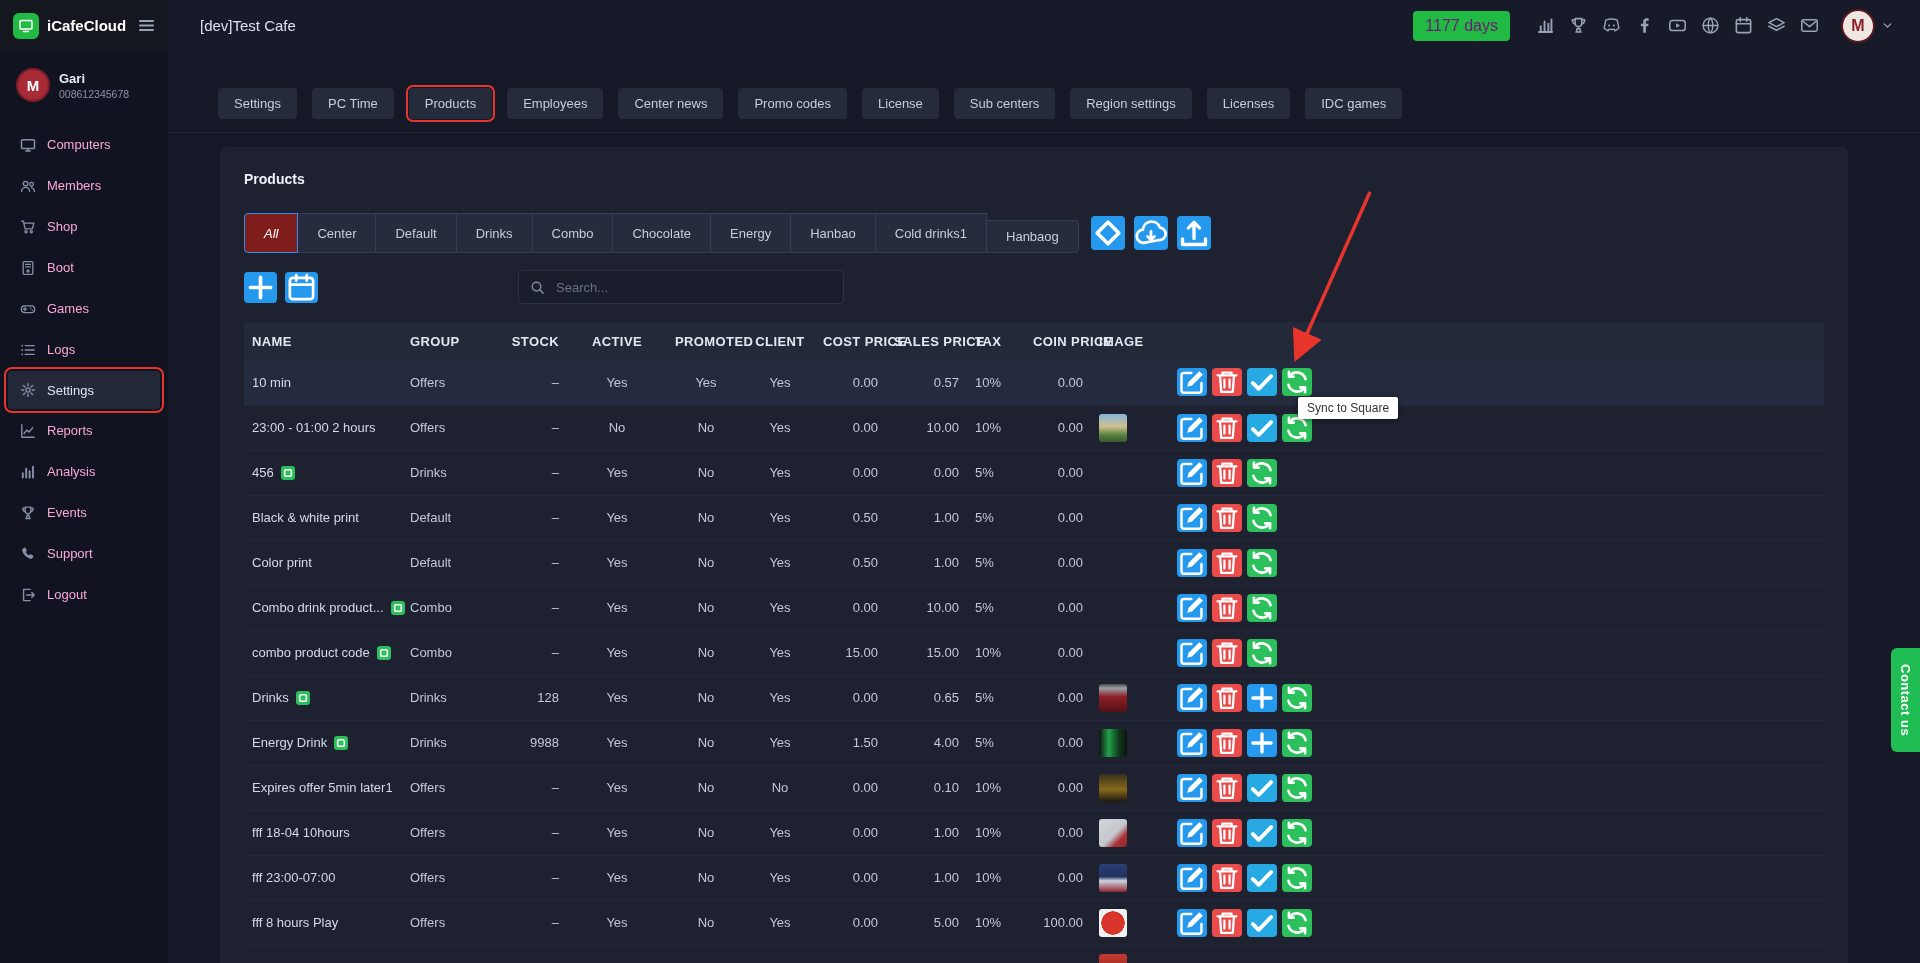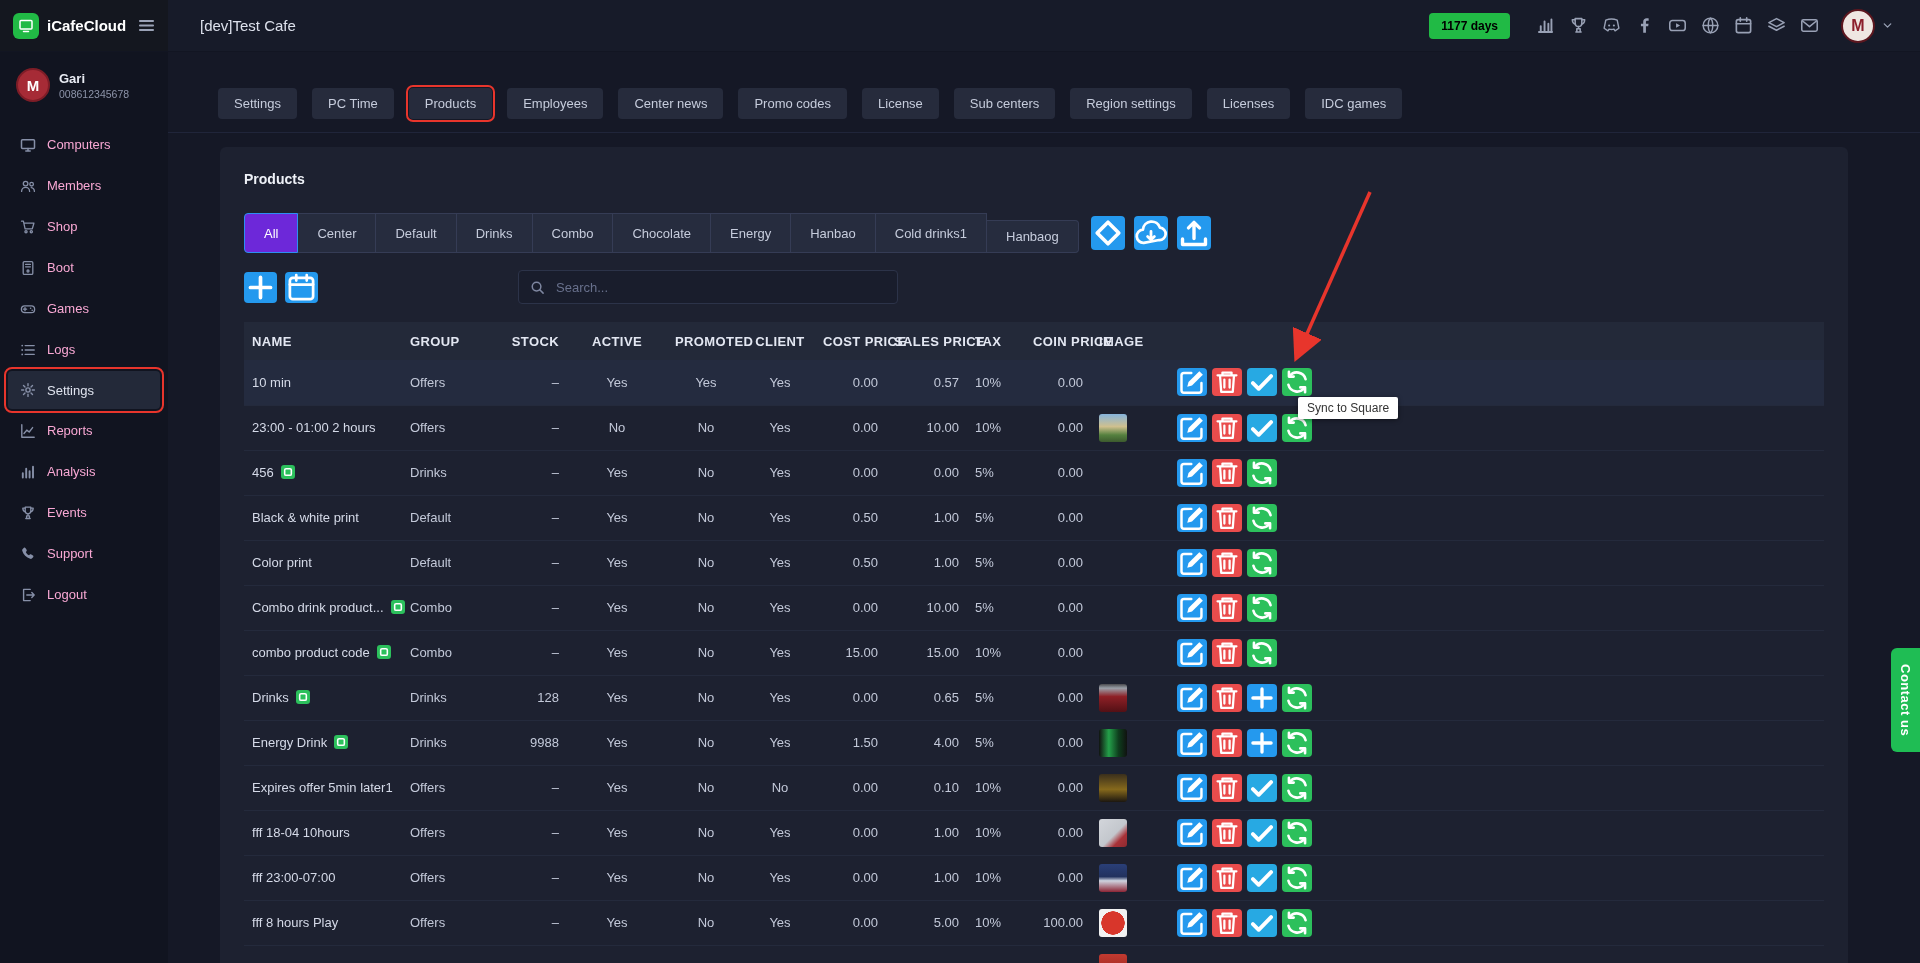--- a/index.html
+++ b/index.html
@@ -16,21 +16,21 @@
 
   
   .topbar{position:absolute;left:0;top:0;right:0;height:52px;background:var(--top);display:flex;align-items:center;z-index:10;border-bottom:1px solid #121522;}
   .brand{width:168px;min-width:168px;height:100%;display:flex;align-items:center;padding-left:13px;background:#14171f;}
   .logo{width:26px;height:26px;border-radius:6px;background:var(--badge-green);display:flex;align-items:center;justify-content:center;}
   .logo svg{width:16px;height:16px;}
   .brand-name{color:#fff;font-weight:700;font-size:15px;margin-left:8px;white-space:nowrap;}
   .hamburger{margin-left:auto;margin-right:12px;color:#9aa2b6;width:19px;height:19px;cursor:pointer;}
   .page-title{margin-left:32px;font-size:15px;color:#dde1ec;}
   .topbar-right{margin-left:auto;display:flex;align-items:center;padding-right:26px;}
-  .days-badge{background:var(--badge-green);color:#000000;font-size:12px;font-weight:700;padding:6px 12px;border-radius:4px;margin-right:26px;cursor:pointer;white-space:nowrap;}
+  .days-badge{background:var(--badge-green);color:#701a75;font-size:16px;font-weight:400;padding:6px 12px;border-radius:4px;margin-right:26px;cursor:pointer;white-space:nowrap;}
   #topbar-icons{display:flex;gap:14px;align-items:center;margin-right:22px;}
   .top-icon{width:19px;height:19px;color:#99a1b5;cursor:pointer;display:inline-flex;}
   .avatar-top{width:34px;height:34px;border-radius:50%;background:#efe7e2;color:#8c1f2c;font-weight:800;font-size:16px;display:flex;align-items:center;justify-content:center;border:2px solid #5c171f;cursor:pointer;}
   .caret{color:#9aa2b6;width:13px;height:13px;margin-left:6px;cursor:pointer;display:inline-flex;}
 
   
   .sidebar{position:absolute;left:0;top:52px;bottom:0;width:168px;background:var(--side);z-index:9;}
   .side-user{display:flex;align-items:center;gap:9px;padding:16px 10px 14px 16px;}
   .side-avatar{width:34px;height:34px;min-width:34px;border-radius:50%;background:#a62b36;color:#fff;font-weight:800;font-size:15px;display:flex;align-items:center;justify-content:center;border:2px solid #7e1d27;cursor:pointer;}
   .side-name{font-size:13px;font-weight:700;color:var(--txt-strong);}
@@ -48,42 +48,42 @@
   .tab.annotated{outline:2px solid var(--ann);outline-offset:1px;}
 
   .card{margin:14px 72px 0 52px;background:var(--card);border-radius:6px;padding:24px;height:1060px;}
   .card-title{margin:0;font-size:14px;font-weight:700;color:#eef1f7;}
 
   .filter-row{display:flex;align-items:center;margin-top:26px;}
   .pills{display:flex;}
   .pill{background:var(--pillbg);border:1px solid #353c55;border-left-width:0;color:#c6ccdc;font-size:13px;padding:8px 19px;cursor:pointer;white-space:nowrap;font-family:inherit;}
   .pill:first-child{border-left-width:1px;border-radius:4px 0 0 4px;}
   .pill:last-child{border-radius:0 4px 4px 0;margin-top:7px;}
-  .pill.active{background:#6d28d9;border-color:#2d8ff2;color:#fff;}
+  .pill.active{background:#7f1d1d;border-color:#2d8ff2;color:#fff;font-style:italic;}
   .tools{display:flex;gap:9px;margin-left:12px;}
   .tool-btn{width:34px;height:34px;border-radius:4px;background:var(--blue);color:#fff;border:none;display:flex;align-items:center;justify-content:center;cursor:pointer;padding:0;}
   .tool-btn svg{width:17px;height:17px;}
 
   .control-row{display:flex;align-items:center;margin-top:17px;}
   #controls{display:flex;gap:8px;}
   #controls .tool-btn{width:33px;height:31px;}
-  .search{margin-left:200px;width:380px;height:34px;background:#191d2c;border:1px solid #2c3349;border-radius:4px;display:flex;align-items:center;padding:0 11px;gap:9px;}
+  .search{margin-left:200px;width:326px;height:34px;background:#191d2c;border:1px solid #2c3349;border-radius:4px;display:flex;align-items:center;padding:0 11px;gap:9px;}
   .search-icon{width:15px;height:15px;color:#7e86a0;display:inline-flex;}
   .search input{flex:1;background:transparent;border:none;outline:none;color:#cfd4e2;font-size:13px;font-family:inherit;}
   .search input::placeholder{color:#68708c;}
 
   
   .ptable{width:100%;border-collapse:collapse;table-layout:fixed;margin-top:18px;}
   .ptable th{background:#232939;font-size:13px;font-weight:700;color:#e3e7f2;letter-spacing:.4px;height:38px;padding:0 8px;text-align:left;white-space:nowrap;}
   .ptable td{height:45px;padding:0 8px;font-size:13px;color:var(--txt);border-bottom:1px solid var(--border);white-space:nowrap;}
   .al-r{text-align:right}.al-c{text-align:center}
   .h-stock,.h-cost-price,.h-sales-price,.h-coin-price{text-align:right !important}
   .h-active,.h-promoted,.h-client{text-align:center !important}
   td.name-cell{color:#d5dae8;}
-  .name-wrap{display:flex;align-items:flex-start;gap:7px;}
+  .name-wrap{display:flex;align-items:flex-end;gap:7px;}
   .badge-ic{width:14px;height:14px;min-width:14px;display:inline-flex;}
   .badge-ic svg{width:14px;height:14px;}
   .thumb{width:28px;height:28px;border-radius:3px;}
   .t-photo{background:linear-gradient(180deg,#86b4dc 0%,#cfc08e 45%,#55813f 75%,#3c5a2e 100%);}
   .t-can-red{background:linear-gradient(180deg,#4a4a4e 0%,#9aa0a8 15%,#8e2026 45%,#531015 100%);}
   .t-can-green{background:linear-gradient(90deg,#101210 0%,#24a04a 35%,#0e3d1d 70%,#101210 100%);}
   .t-label-dark{background:linear-gradient(180deg,#3a2f1c,#86691c 55%,#1c1710);}
   .t-print-gray{background:linear-gradient(135deg,#d3d6db 0%,#c3c7cd 55%,#a93238 75%,#8c2a30 100%);}
   .t-flag-dark{background:linear-gradient(180deg,#2a3f78 0%,#22325e 45%,#cfd4e0 60%,#8c2434 100%);}
   .t-badge-red{background:radial-gradient(circle at 50% 50%,#d8362b 0 58%,#f2f2f2 60% 100%);}

